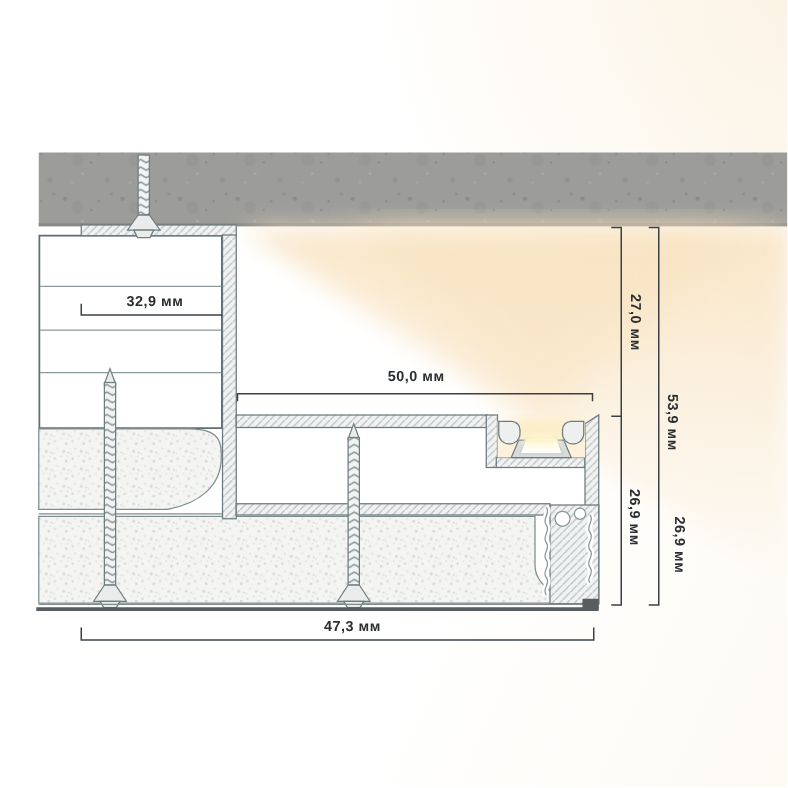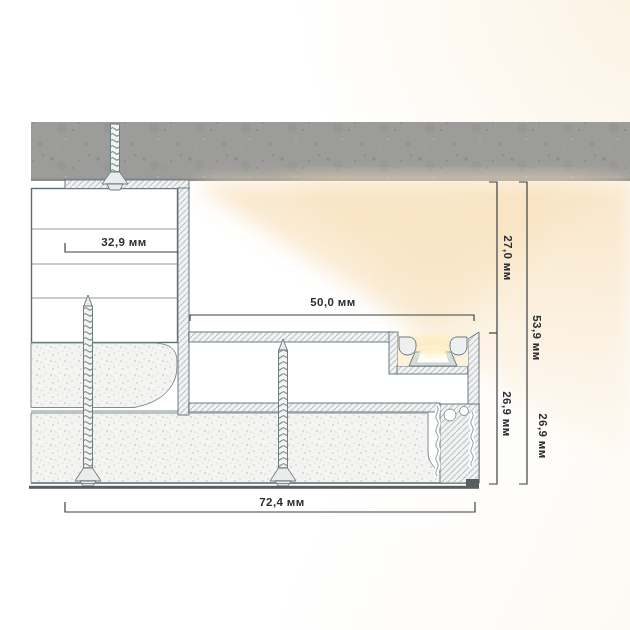--- a/index.html
+++ b/index.html
@@ -160,21 +160,21 @@
     <path d="M489,182 H497 V484 H489"></path>
     <path d="M489,333 H497"></path>
     <path d="M519,182 H527 V484 H519"></path>
   </g>
 </svg>
 
 <div class="dim-label" style="left:79px;top:234px;">32,9 мм</div>
 
 <div class="dim-label" style="left:288px;top:294px;">50,0 мм</div>
 
-<div class="dim-label" style="left:237px;top:494px;">72,4 мм</div>
+<div class="dim-label" style="left:237px;top:494px;">47,3 мм</div>
 
 <div class="dim-label rot" style="left:463px;top:250px;">27,0 мм</div>
 
 <div class="dim-label rot" style="left:462px;top:406px;">26,9 мм</div>
 
 <div class="dim-label rot" style="left:492px;top:330px;">53,9 мм</div>
 
 <div class="dim-label rot" style="left:498px;top:428px;">26,9 мм</div>
 
 </div>

